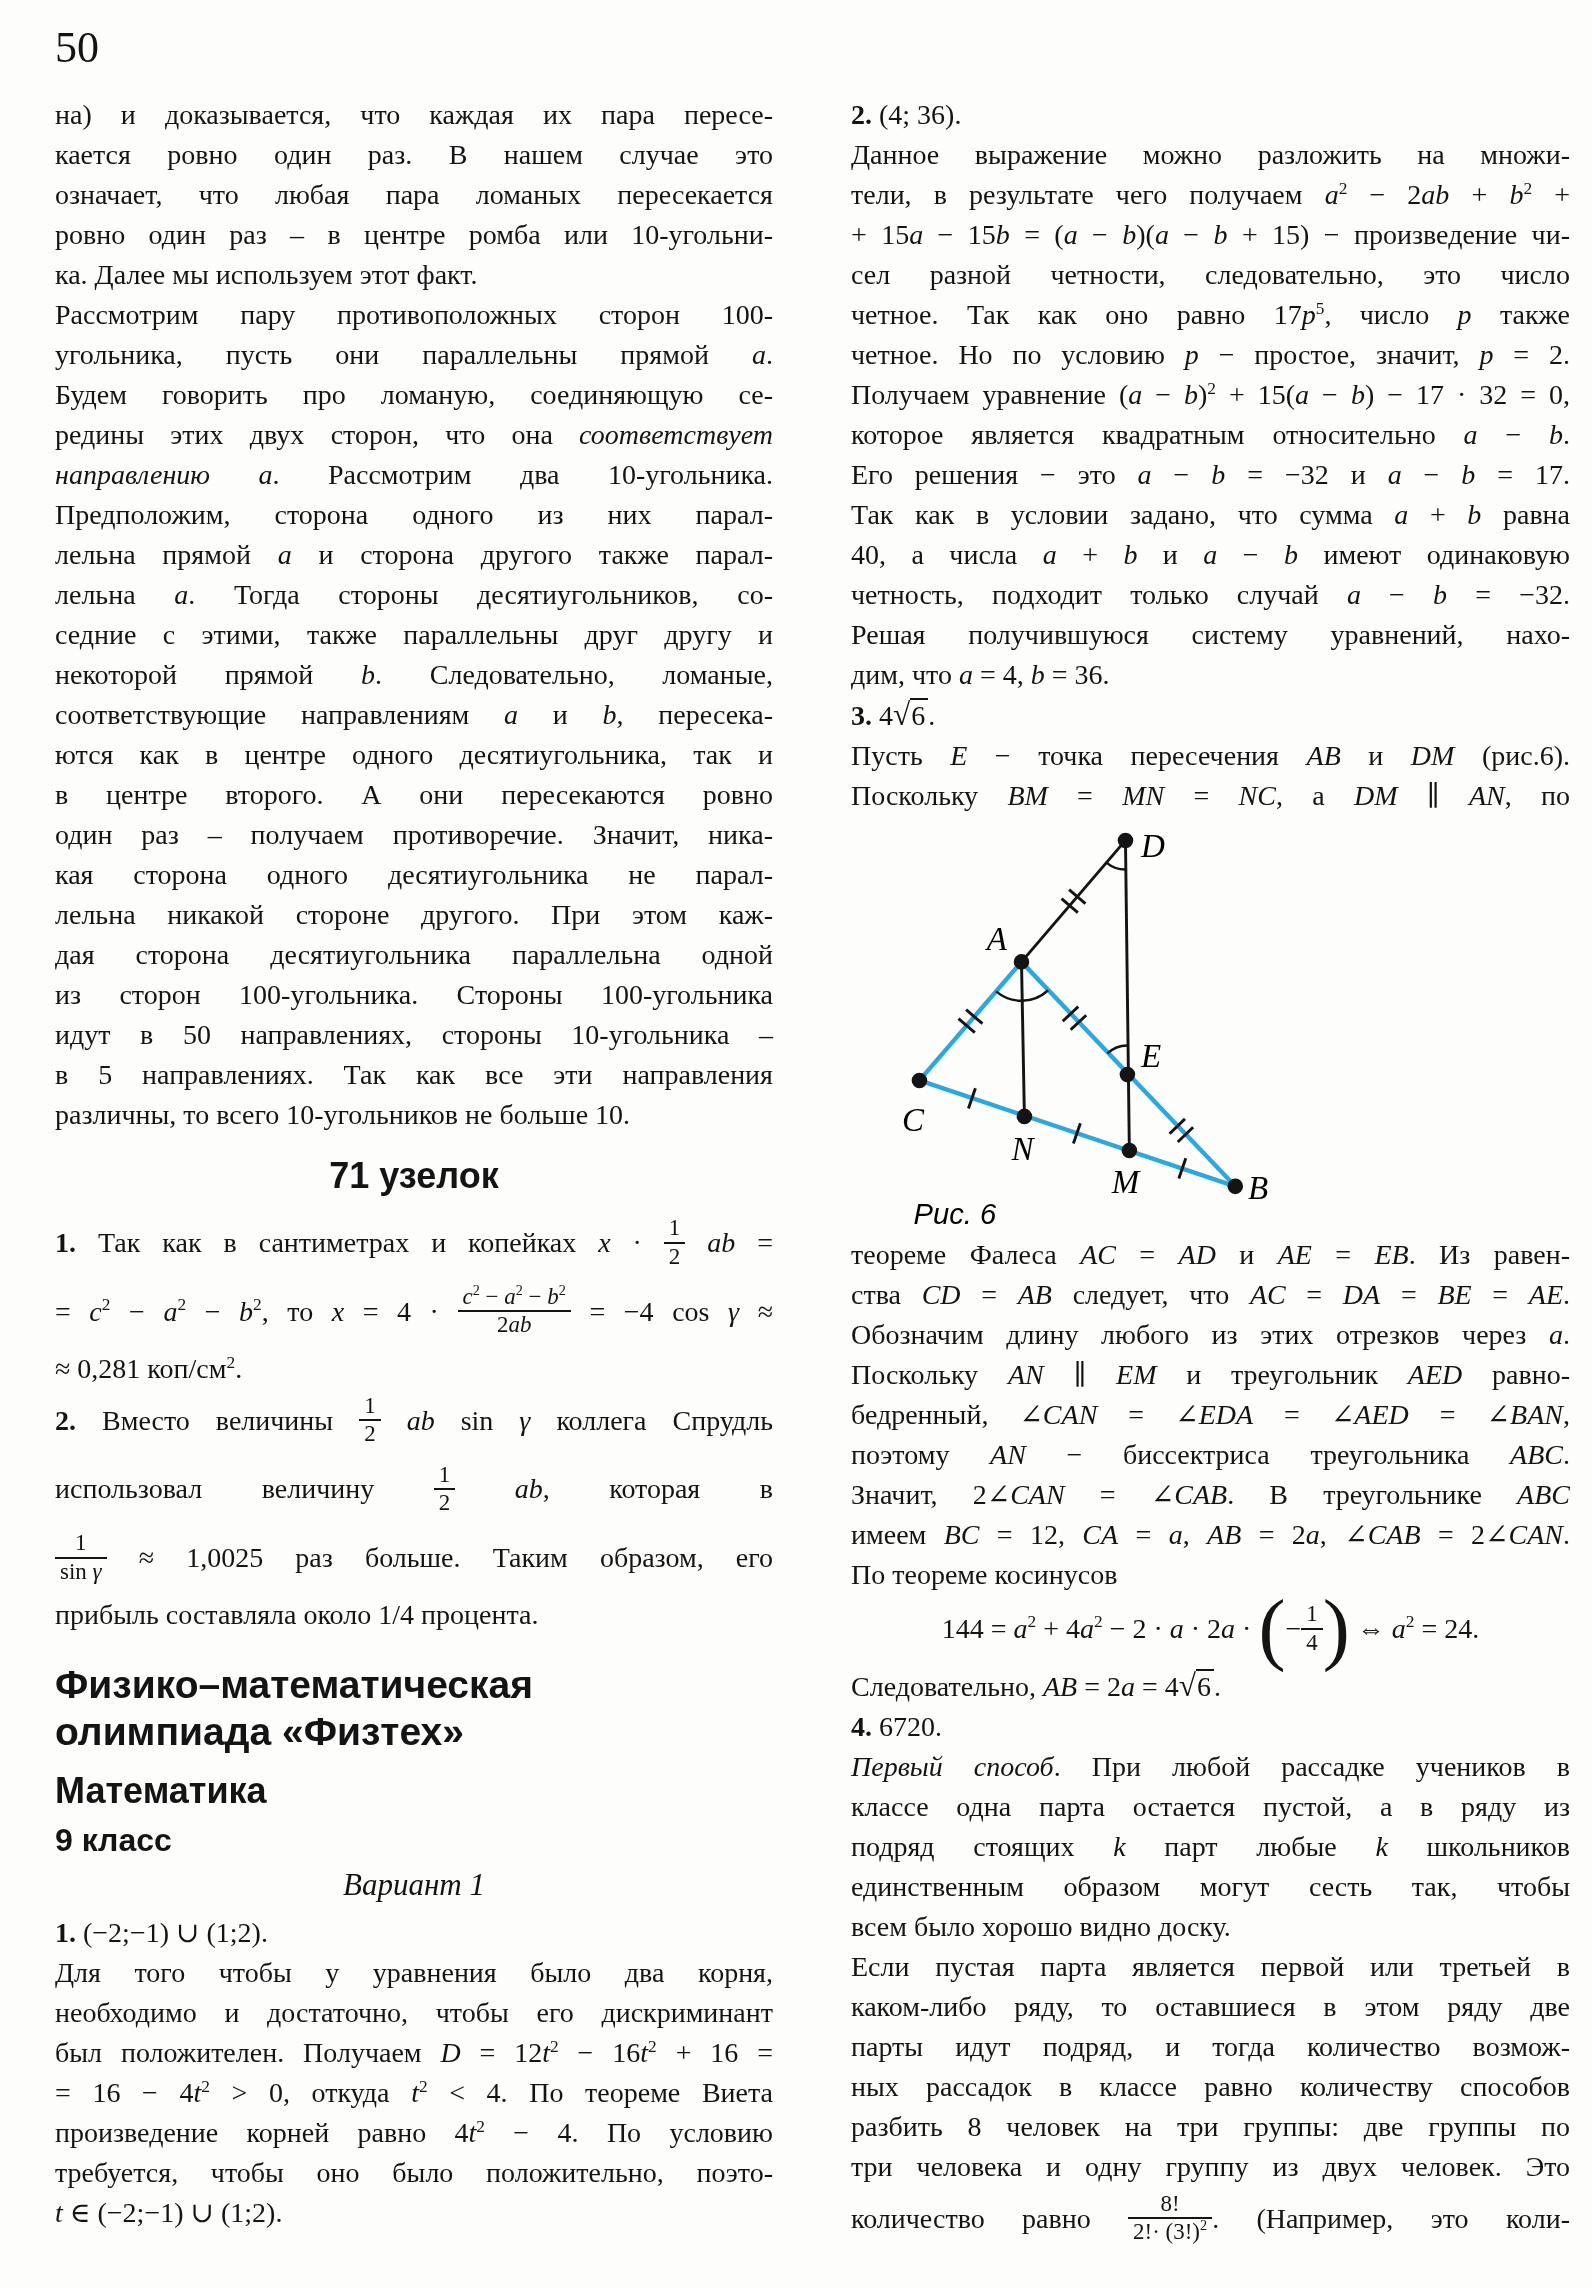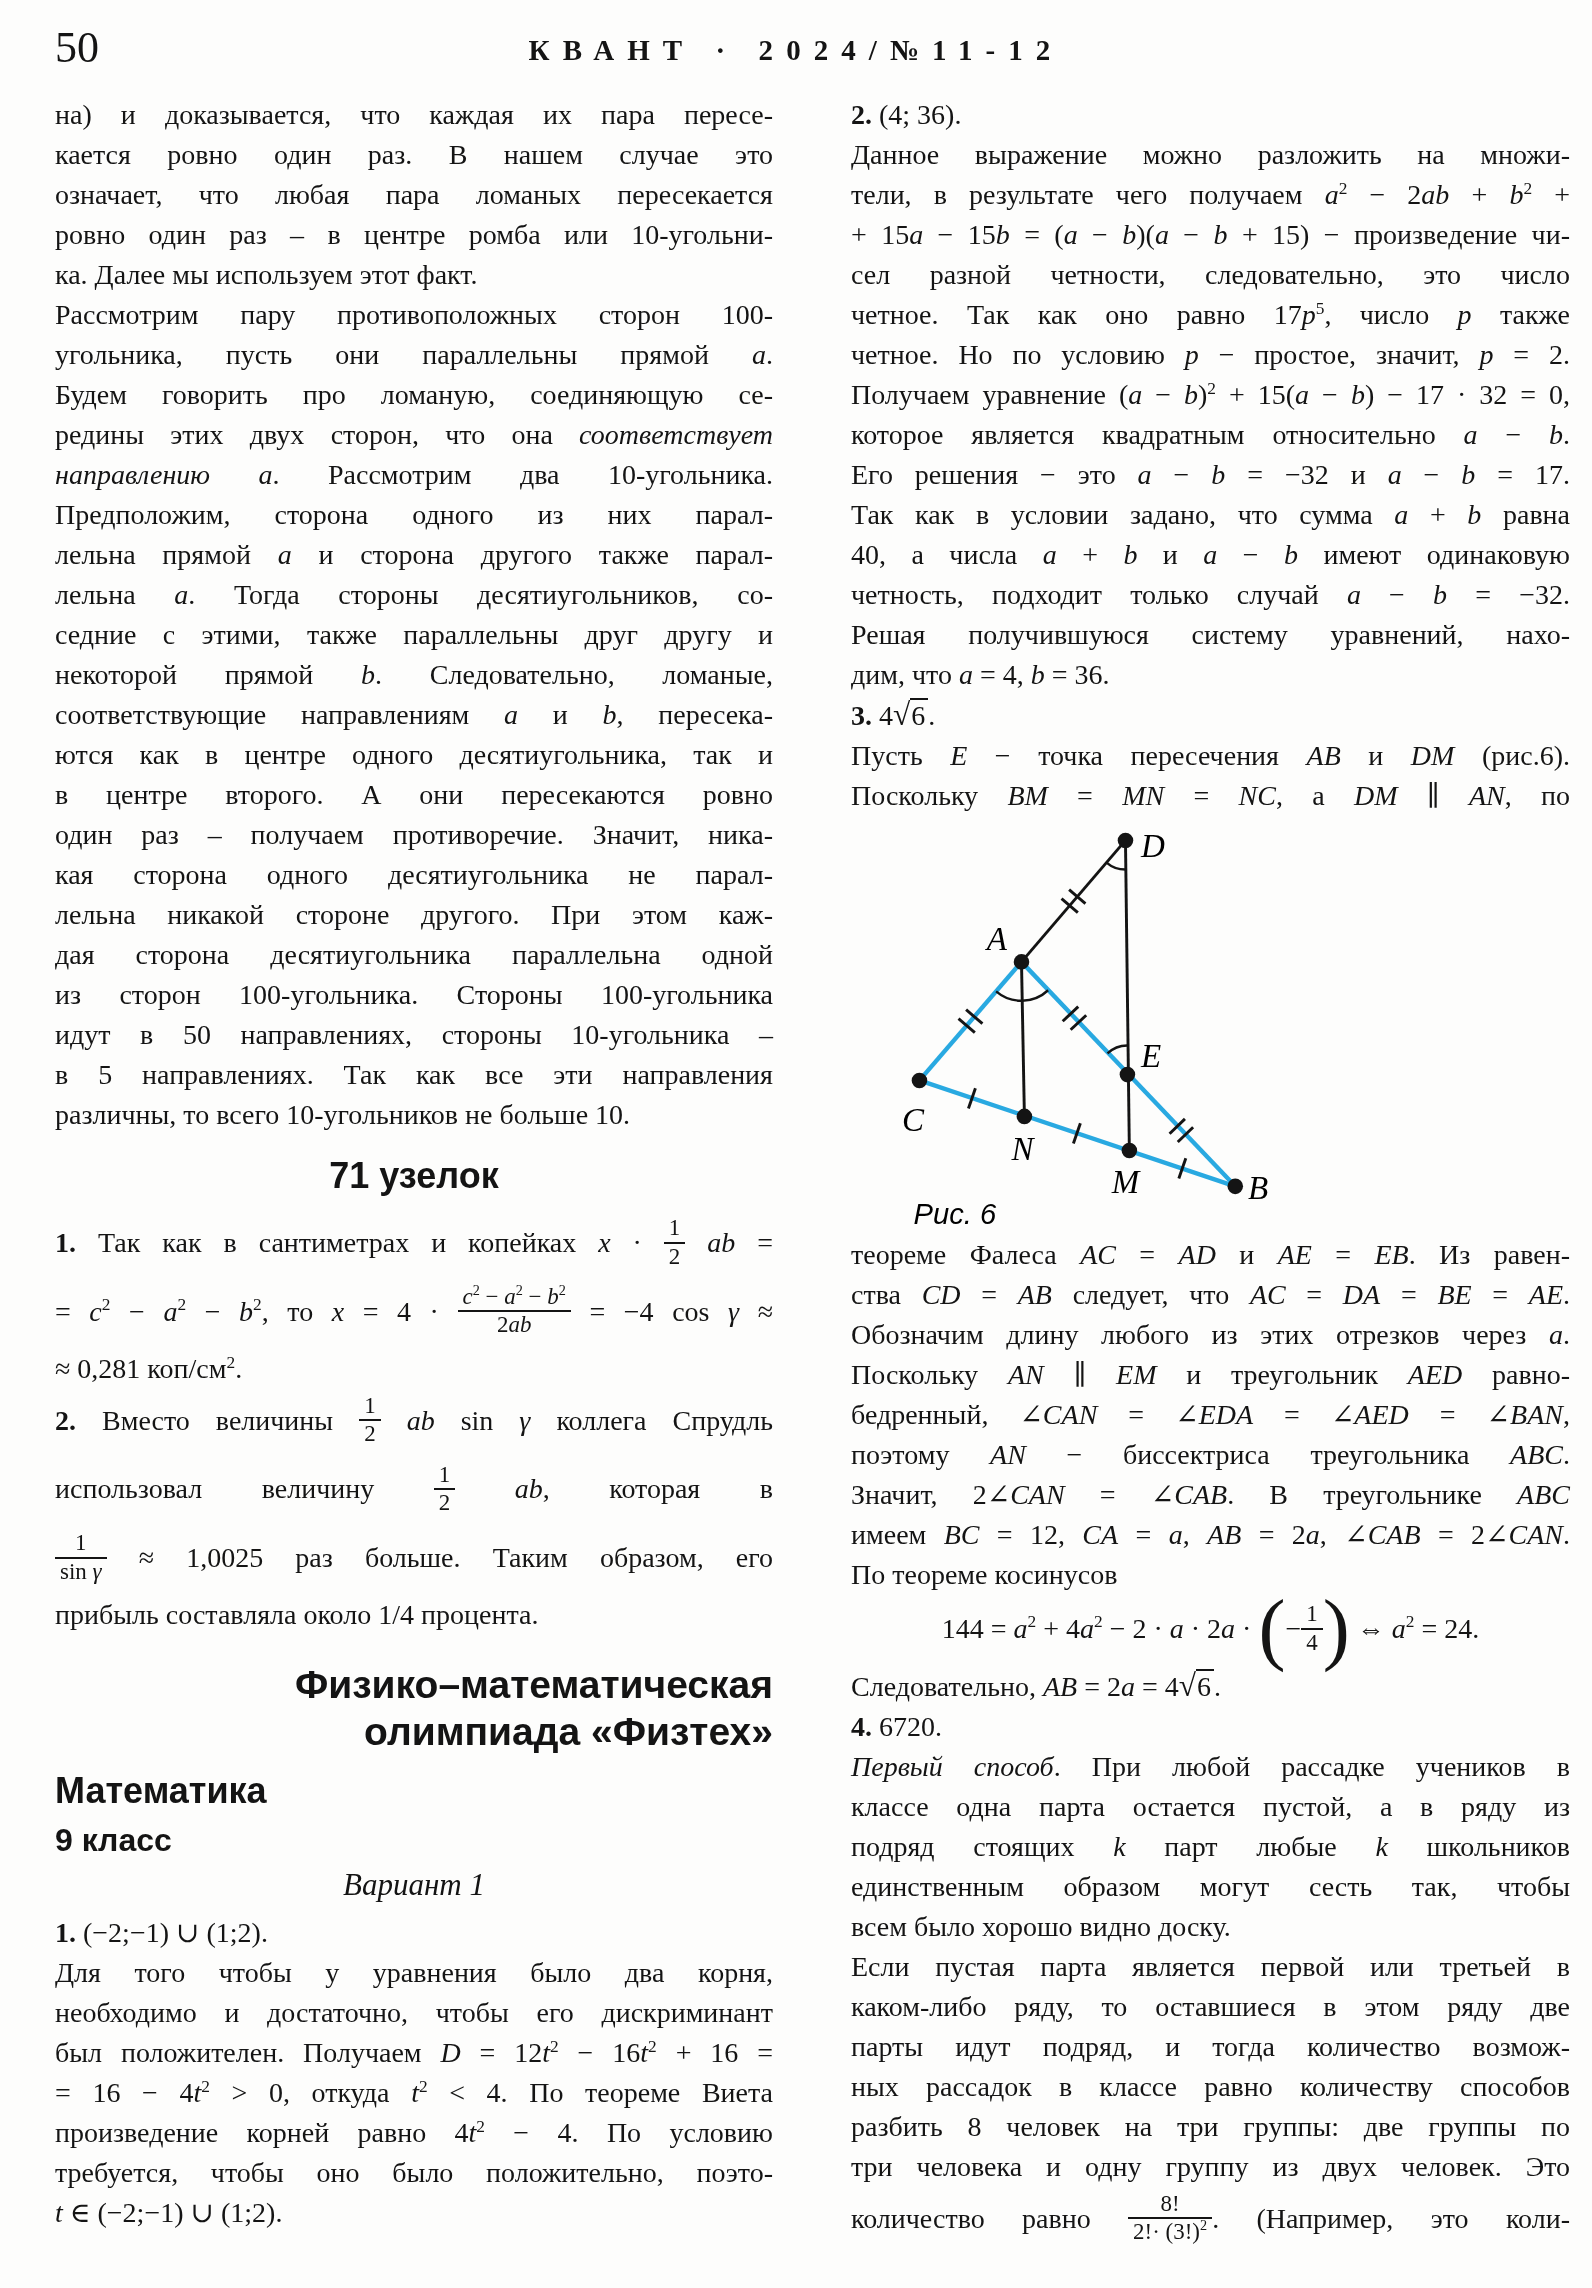--- a/index.html
+++ b/index.html
@@ -21,37 +21,36 @@
   .frac{display:inline-block;vertical-align:middle;position:relative;top:-0.12em;
         text-align:center;text-align-last:center;font-size:0.82em;line-height:1.15;}
   .frac .fn{display:block;padding:0 5px;}
   .frac .fd{display:block;border-top:2px solid #141414;padding:0 5px;}
   .sqrt{white-space:nowrap;}
   .sqrt .rsign{font-size:1.12em;}
   .sqrt .rad{border-top:2.5px solid #141414;padding:0 3px 0 1px;}
   .bigp{font-size:2.9em;font-weight:400;vertical-align:middle;line-height:0;position:relative;top:-0.04em;}
   .h-uzelok{text-align:center;font-family:"Liberation Sans","DejaVu Sans",sans-serif;
             font-weight:bold;font-size:36px;margin:20px 0 14px;}
-  .h-fiztex{text-align:right;font-family:"Liberation Sans","DejaVu Sans",sans-serif;
+  .h-fiztex{text-align:left;font-family:"Liberation Sans","DejaVu Sans",sans-serif;
             font-weight:bold;font-size:39px;line-height:1.22;margin:26px 0 14px;}
   .h-math{text-align:left;font-family:"Liberation Sans","DejaVu Sans",sans-serif;
           font-weight:bold;font-size:36px;margin:0 0 10px;}
   .h-grade{font-family:"Liberation Sans","DejaVu Sans",sans-serif;
            font-weight:bold;font-size:32px;margin:0 0 8px;}
   .h-variant{text-align:center;font-style:italic;font-size:31px;font-weight:normal;margin:0 0 10px;}
   .fig{display:block;margin:4px 0 2px -2px;}
   .fig text{font-size:34px;font-style:italic;font-family:"Liberation Serif","DejaVu Serif",serif;}
   .fig .figcap{font-size:30px;font-family:"Liberation Sans","DejaVu Sans",sans-serif;}
 </style>
 </head>
 <body>
 
 <div class="page">
   <div class="pagenum">50</div>
-  <div class="jtitle">КВАНТ · 2024/№11-12</div>
 
   <div class="col col-left">
     <div>
         <div class="tl jl"><span>на) и доказывается, что каждая их пара пересе-</span></div>
         <div class="tl jl"><span>кается ровно один раз. В нашем случае это</span></div>
         <div class="tl jl"><span>означает, что любая пара ломаных пересекается</span></div>
         <div class="tl jl"><span>ровно один раз – в центре ромба или 10-угольни-</span></div>
         <div class="tl"><span>ка. Далее мы используем этот факт.</span></div>
         <div class="tl jl"><span>Рассмотрим пару противоположных сторон 100-</span></div>
         <div class="tl jl"><span>угольника, пусть они параллельны прямой </span><span class="it">a</span><span>.</span></div>

